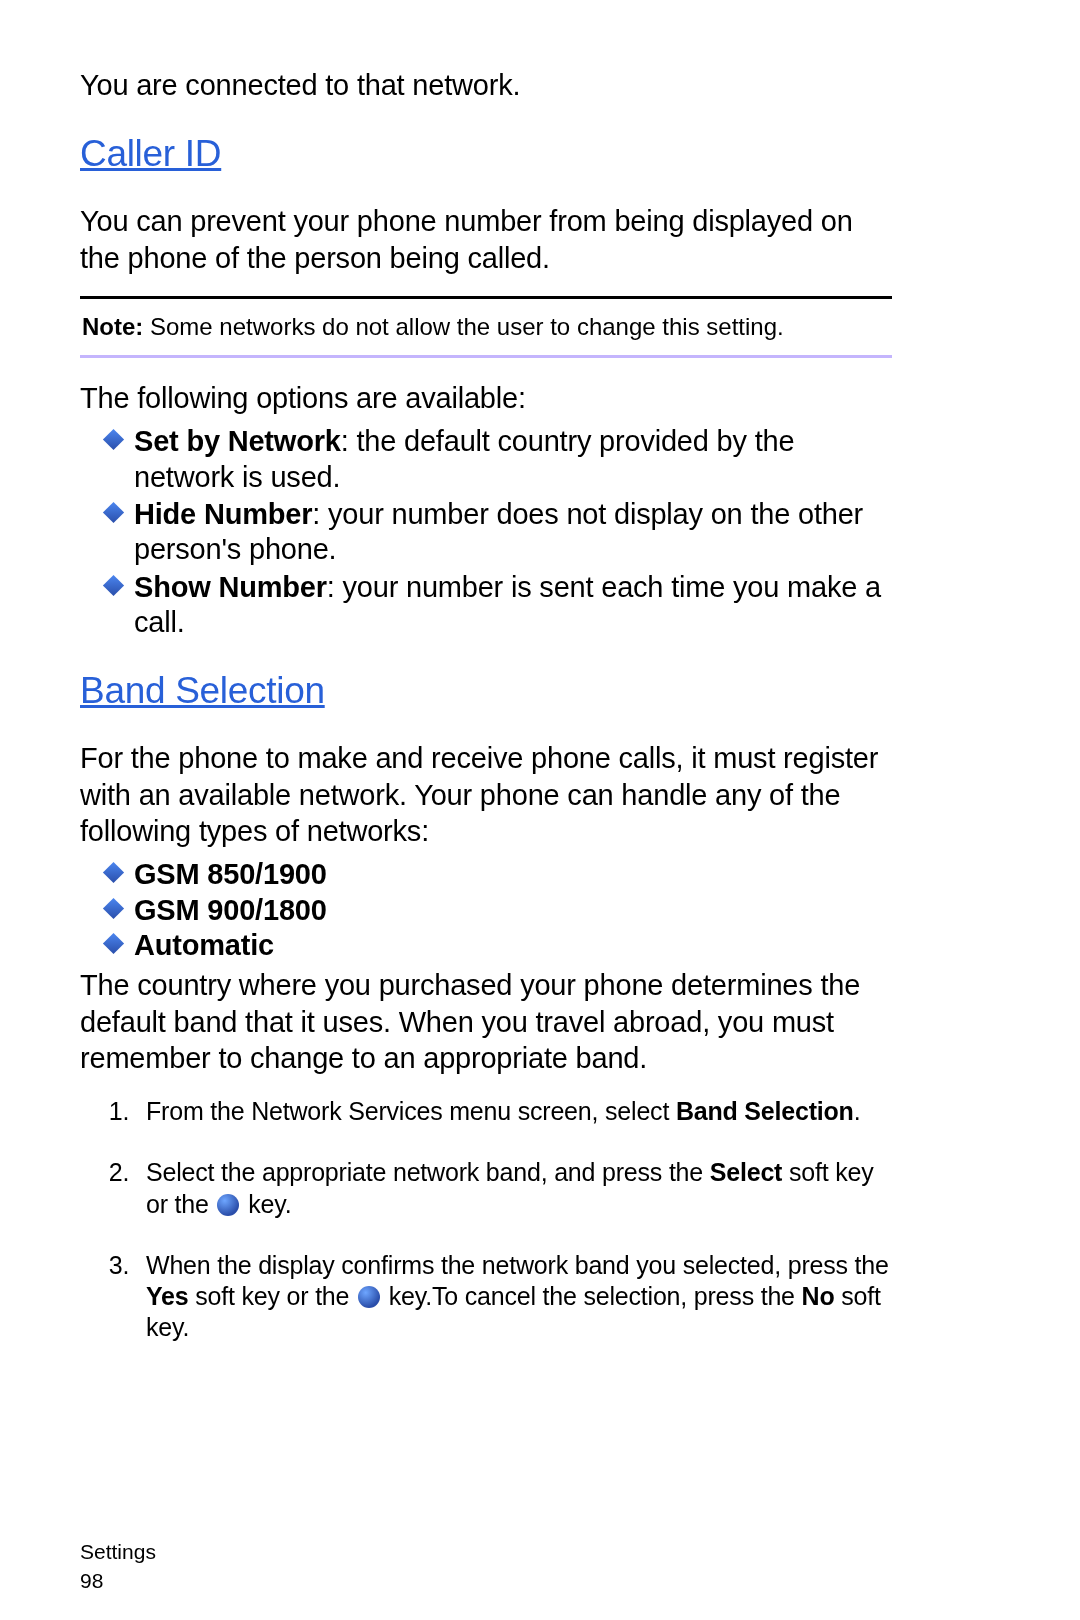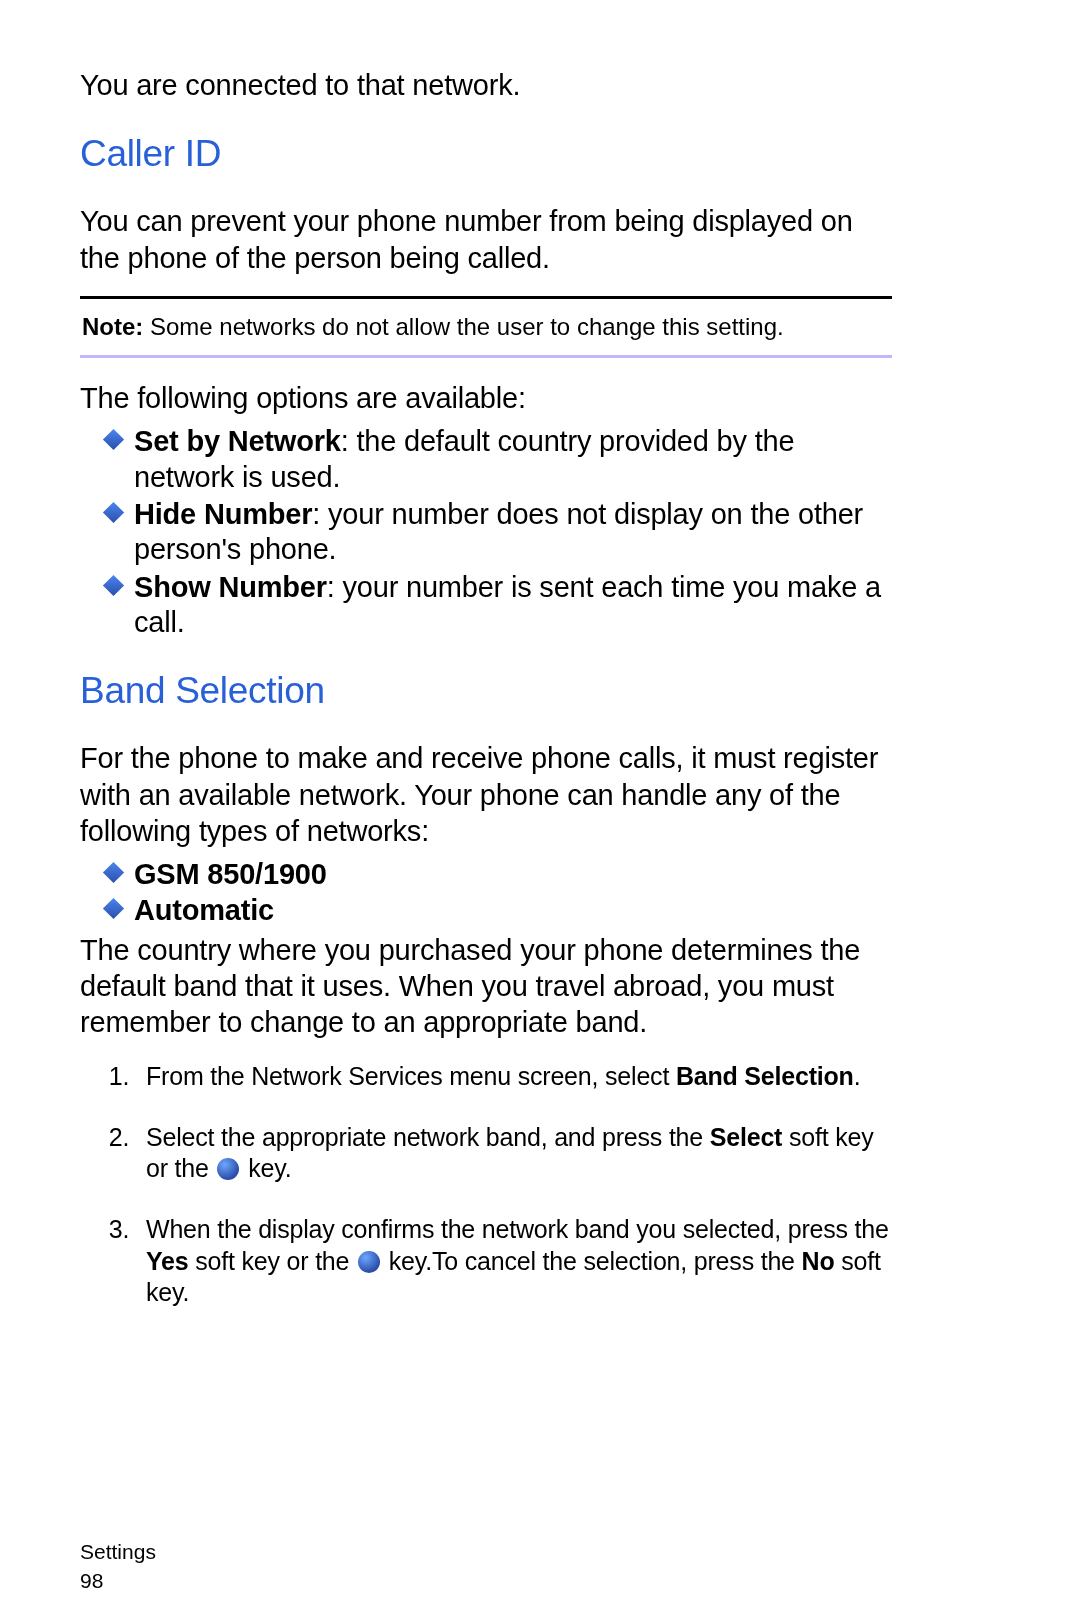--- a/index.html
+++ b/index.html
@@ -24,20 +24,21 @@
     line-height: 1.25;
     margin: 0 0 20px 0;
     letter-spacing: -0.2px;
   }
   h2.section {
     font-size: 37px;
     font-weight: 400;
     color: #2860d8;
     margin: 30px 0 28px 0;
     letter-spacing: -0.3px;
+    text-decoration: underline;
   }
   .note-box {
     border-top: 3px solid #000;
     border-bottom: 3px solid #c4b5fd;
     padding: 12px 2px 13px 2px;
     margin: 6px 0 22px 0;
     font-size: 24px;
     line-height: 1.3;
   }
   .note-box .nb { font-weight: 700; }
@@ -116,20 +117,21 @@
     <li><span class="b">Hide Number</span><span>: your number does not display on the other person's phone.</span></li>
     <li><span class="b">Show Number</span><span>: your number is sent each time you make a call.</span></li>
   </ul>
 
   <h2 class="section">Band Selection</h2>
 
   <p class="body-text" style="margin-bottom:6px;">For the phone to make and receive phone calls, it must register with an available network. Your phone can handle any of the following types of networks:</p>
 
   <ul class="diamond tight">
     <li><span class="b">GSM 850/1900</span></li>
+    <li><span class="b">GSM 900/1800</span></li>
     <li><span class="b">Automatic</span></li>
   </ul>
 
   <p class="body-text" style="margin-top:2px;">The country where you purchased your phone determines the default band that it uses. When you travel abroad, you must remember to change to an appropriate band.</p>
 
   <ol class="steps">
     <li>
       <span>From the Network Services menu screen, select </span><span class="b">Band Selection</span><span>.</span>
     </li>
     <li>

